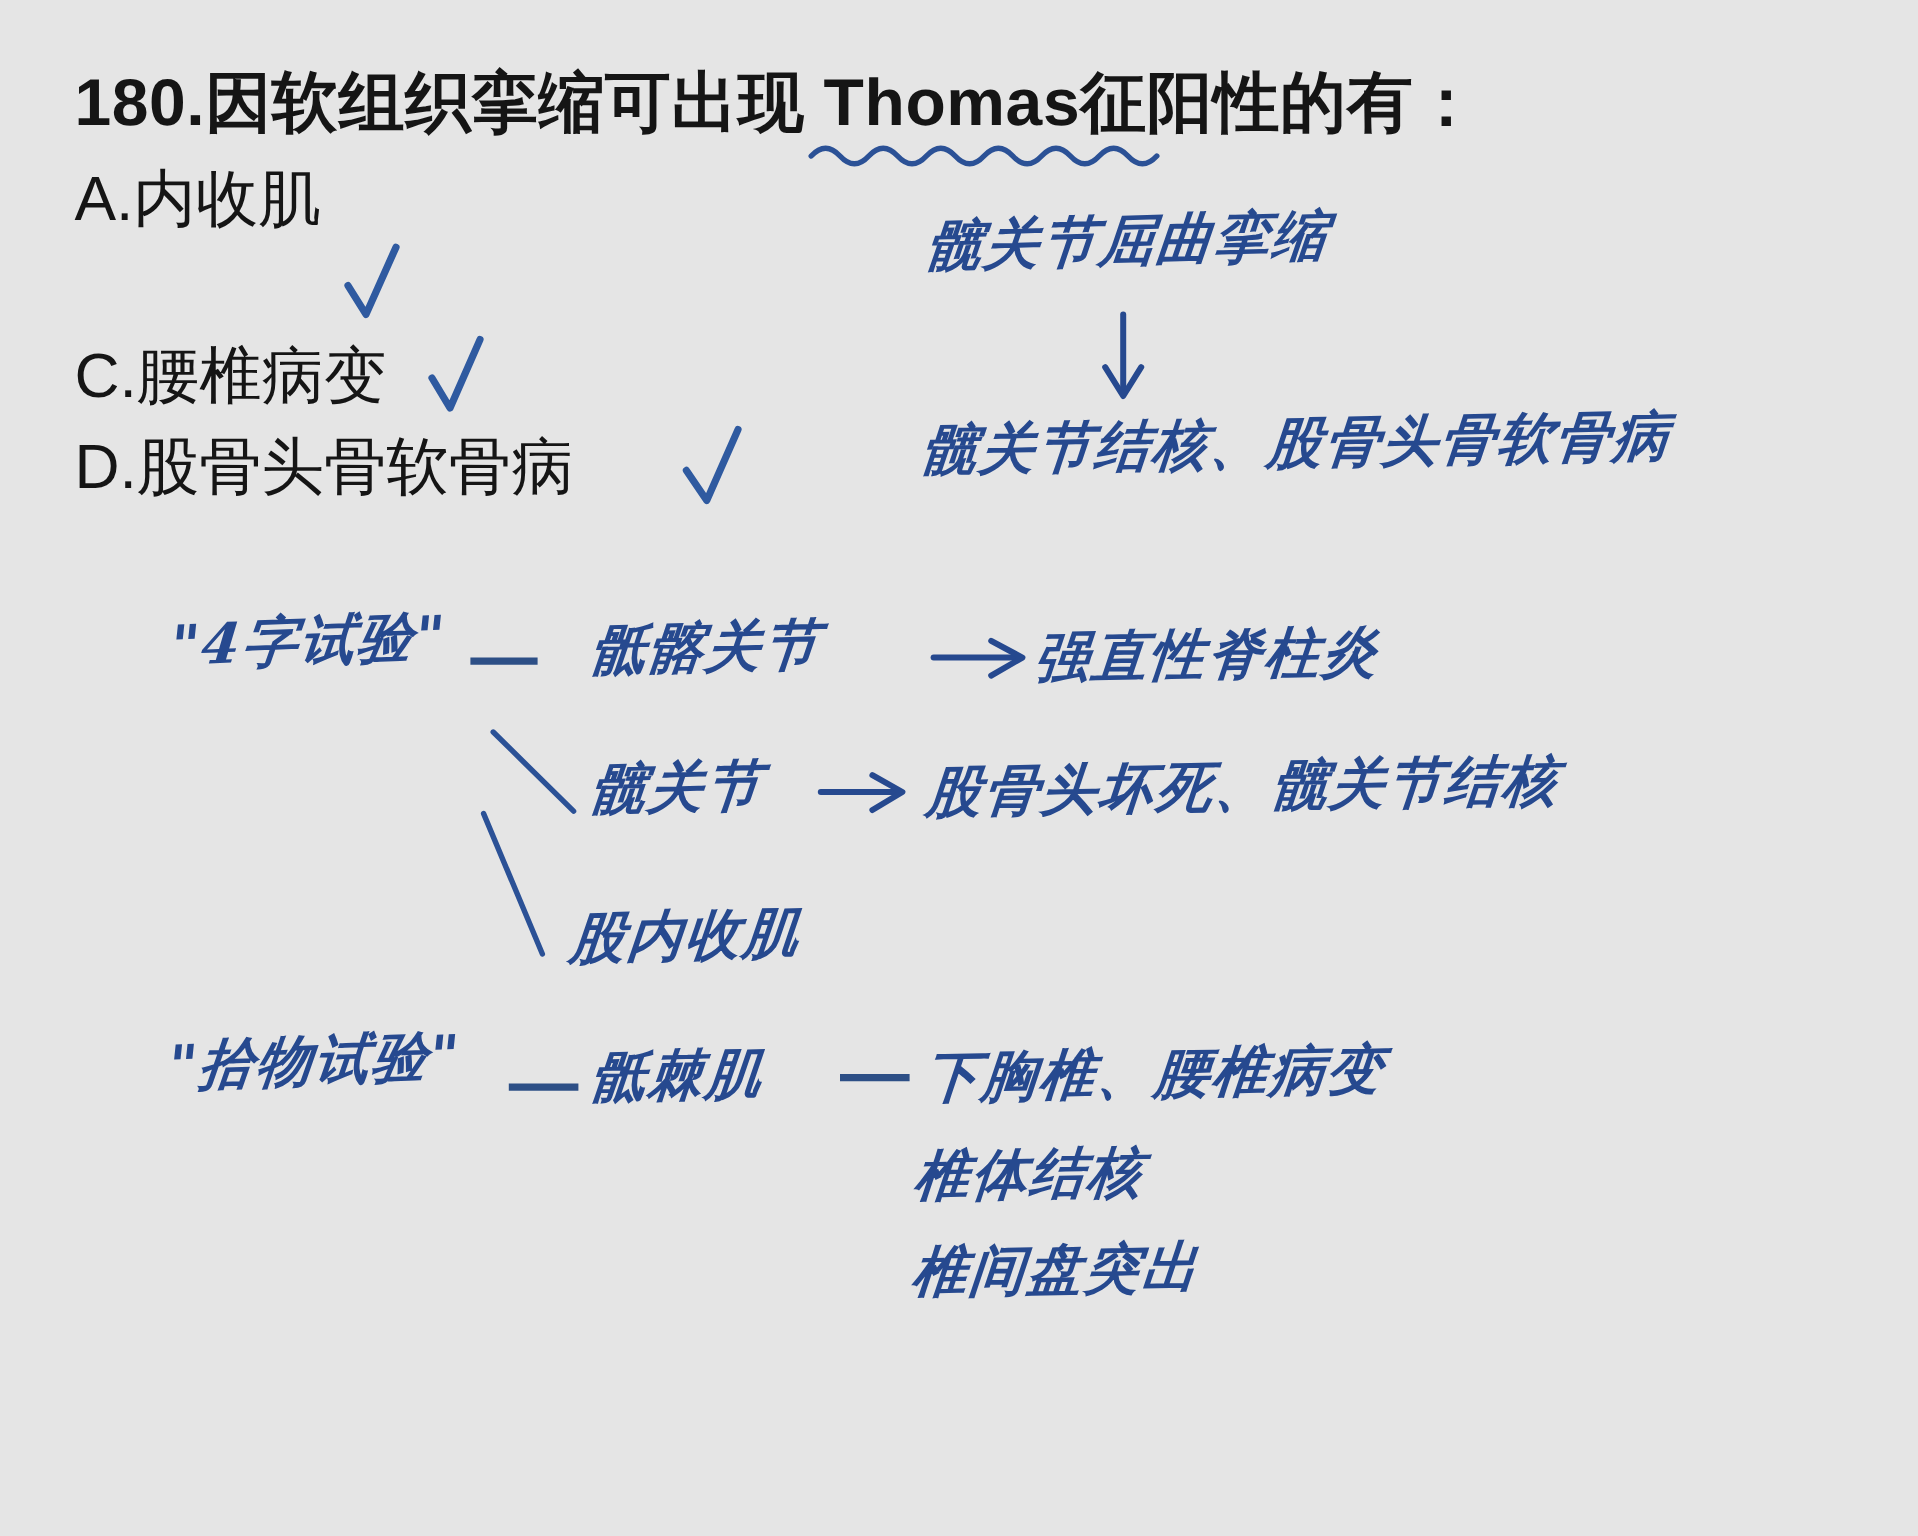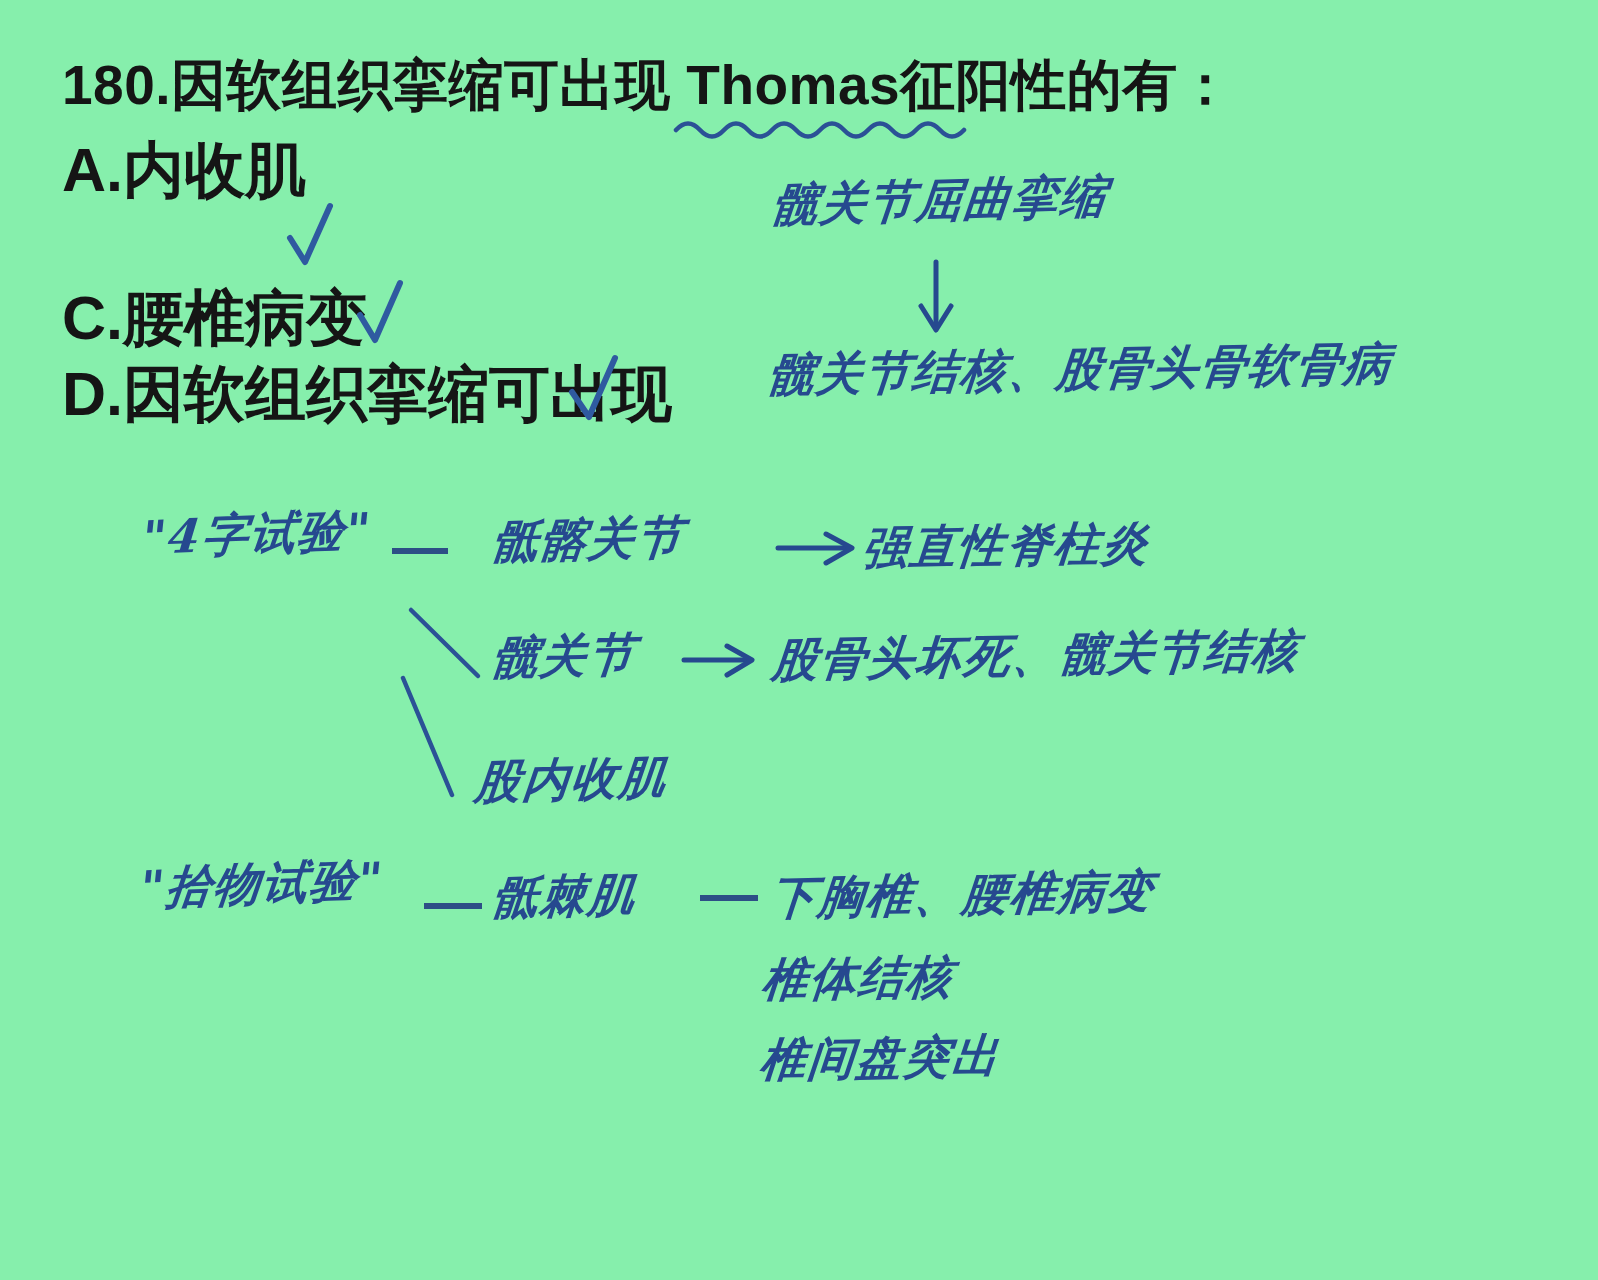--- a/index.html
+++ b/index.html
@@ -5,21 +5,21 @@
 <style>
   html, body {
     margin: 0;
     padding: 0;
     background: #ffffff;
   }
   #page {
     position: relative;
     width: 1598px;
     height: 1280px;
-    background: #86efac;
+    background: #e5e5e5;
     overflow: hidden;
     font-family: "Liberation Sans", "DejaVu Sans", sans-serif;
   }
 
   
   .printed {
     position: absolute;
     color: #151515;
     font-family: "Liberation Sans", "DejaVu Sans", sans-serif;
     font-weight: 700;
@@ -33,22 +33,22 @@
     line-height: 1.0;
   }
   .opt-row {
     position: absolute;
     left: 62px;
     display: flex;
     align-items: flex-start;
     white-space: nowrap;
   }
   .opt-text {
-    font-size: 61px;
-    font-weight: 700;
+    font-size: 52px;
+    font-weight: 400;
     color: #151515;
     line-height: 1.0;
     font-family: "Liberation Sans", "DejaVu Sans", sans-serif;
   }
   #opt-a { top: 140px; }
   #opt-b { top: 212px; }
   #opt-c { top: 288px; }
   #opt-d { top: 364px; }
 
   
@@ -114,21 +114,21 @@
   <div class="opt-row" id="opt-a">
     <span class="opt-text">A.内收肌</span>
   </div>
 
 
   <div class="opt-row" id="opt-c">
     <span class="opt-text">C.腰椎病变</span>
   </div>
 
   <div class="opt-row" id="opt-d">
-    <span class="opt-text">D.因软组织挛缩可出现</span>
+    <span class="opt-text">D.股骨头骨软骨病</span>
   </div>
 
   <div class="ink lg tilt1" style="left:772px; top:175px;">髋关节屈曲挛缩</div>
 
   <div class="ink lg tilt2" style="left:768px; top:345px;">髋关节结核、股骨头骨软骨病</div>
 
   <div class="ink lg tilt3" style="left:142px; top:508px;">"4字试验"</div>
 
   <div class="ink lg tilt1" style="left:492px; top:512px;">骶髂关节</div>
 

